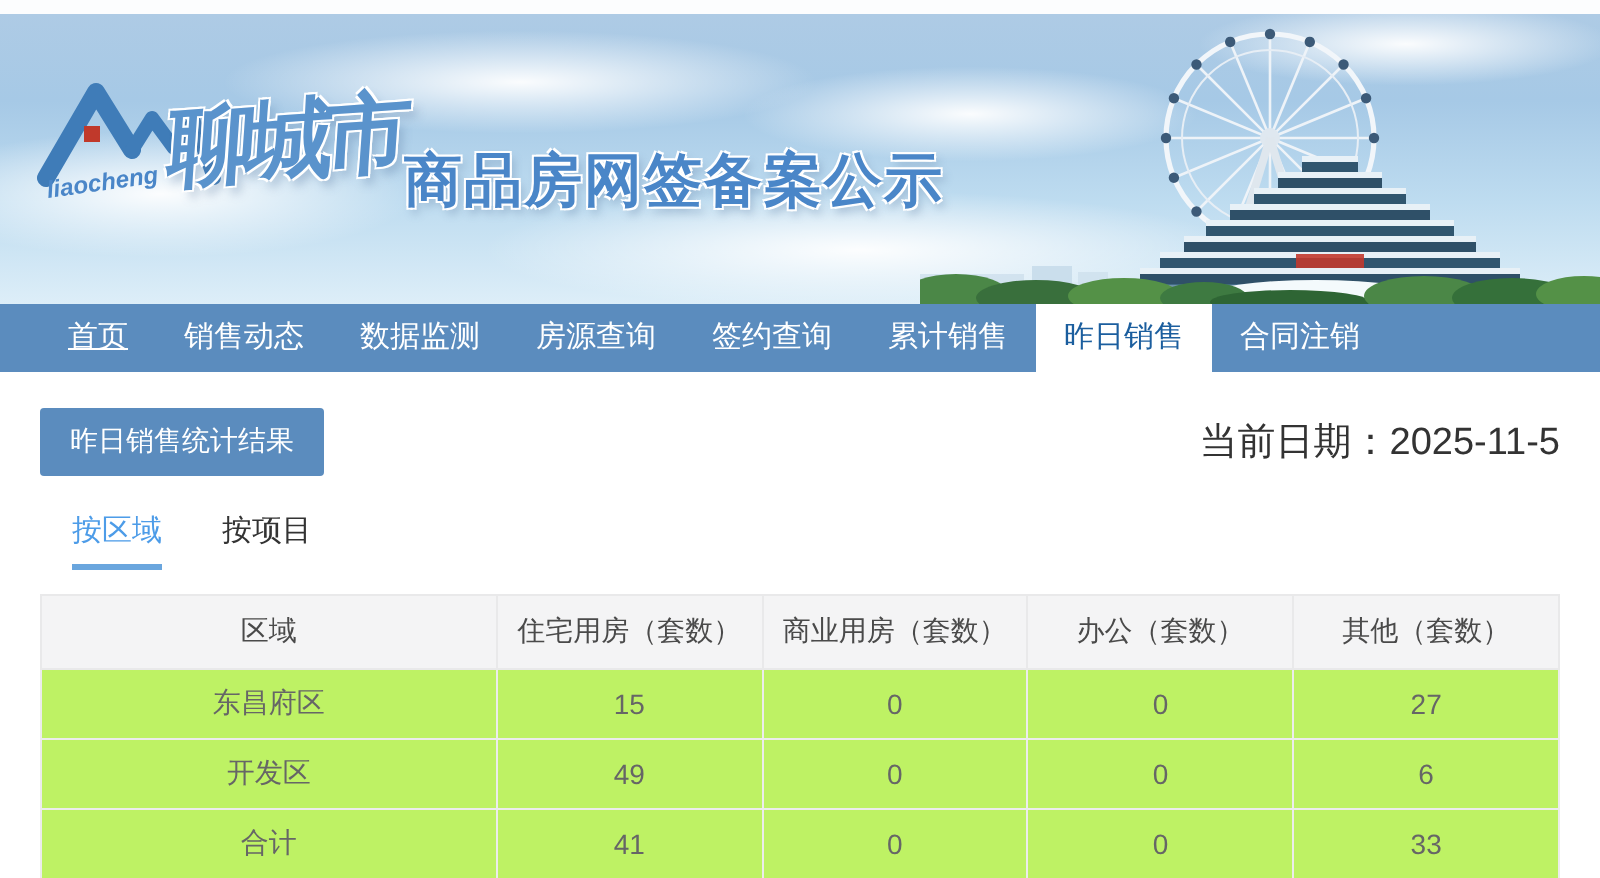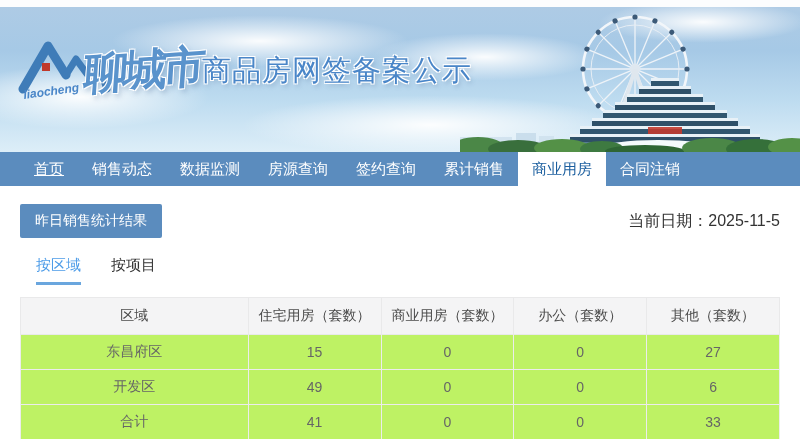--- a/index.html
+++ b/index.html
@@ -16,39 +16,39 @@
   .c2 { left:-50px; top:58px; width:260px; height:64px; }
   .c3 { left:370px; top:26px; width:230px; height:48px; }
   .c4 { left:240px; top:88px; width:380px; height:60px; }
   .c5 { left:598px; top:-6px; width:210px; height:42px; }
 
   .logo-svg { position:absolute; left:18px; top:26px; }
   .city-calligraphy { position:absolute; left:84px; top:34px;
     font-size:44px; font-weight:bold; letter-spacing:-5px; color:#5a93cc;
     transform:rotate(-4deg) skewX(-8deg);
     text-shadow:-1px -1px 0 #fff,1px -1px 0 #fff,-1px 1px 0 #fff,1px 1px 0 #fff,3px 4px 5px rgba(90,120,160,.35); }
-  .site-title { position:absolute; left:202px; top:44px;
-    font-size:29px; font-weight:normal; letter-spacing:1px; color:#4a86c8;
+  .site-title { position:absolute; left:202px; top:64px;
+    font-size:29px; font-weight:bold; letter-spacing:1px; color:#4a86c8;
     text-shadow:-1px -1px 0 #fff,1px -1px 0 #fff,-1px 1px 0 #fff,1px 1px 0 #fff,2px 3px 4px rgba(80,110,150,.35); }
   .scene-svg { position:absolute; right:0; bottom:0; }
 
   
   .nav { height:34px; background:#5b8cbe; display:flex; align-items:stretch; }
   .nav-item { line-height:34px; padding:0 14px; margin:0; list-style:none;
     color:#fff; font-size:15px; cursor:pointer; white-space:nowrap; }
   .nav-item:first-child { margin-left:20px;text-decoration:underline; }
   .nav-item.active { background:#fff; color:#1b5e9e; }
 
   
   .toolbar { display:flex; justify-content:space-between; align-items:center;
     padding:18px 20px 0 20px; }
   .stats-btn { background:#5b8cbe; color:#fff; border:none; border-radius:2px;
     font-size:14px; padding:8px 15px; cursor:pointer;
     font-family:"Liberation Sans","DejaVu Sans",sans-serif; }
-  .date-line { font-size:16px; color:#333; }
+  .date-line { font-size:19px; color:#333; }
 
   
   .view-tabs { display:flex; gap:30px; padding:18px 20px 0 36px; }
   .vtab { font-size:15px; color:#333; padding-bottom:7px; cursor:pointer; }
   .vtab.active { color:#4d9ce8; border-bottom:3px solid #6aa6de; }
 
   
   .table-wrap { margin:12px 20px 0 20px; }
   table { width:100%; border-collapse:collapse; font-size:14px; color:#666; }
   th { background:#f4f4f5; color:#4a4a4a; font-weight:normal; height:37px;
@@ -155,21 +155,21 @@
   </svg>
 </div>
 
 <ul class="nav">
   <li class="nav-item">首页</li>
   <li class="nav-item">销售动态</li>
   <li class="nav-item">数据监测</li>
   <li class="nav-item">房源查询</li>
   <li class="nav-item">签约查询</li>
   <li class="nav-item">累计销售</li>
-  <li class="nav-item active">商业用房</li>
+  <li class="nav-item active">昨日销售</li>
   <li class="nav-item">合同注销</li>
 </ul>
 
 <div class="toolbar">
   <button class="stats-btn">昨日销售统计结果</button>
   <div class="date-line"><span>当前日期：</span><span>2025-11-5</span></div>
 </div>
 
 <div class="view-tabs">
   <div class="vtab active">按区域</div>

